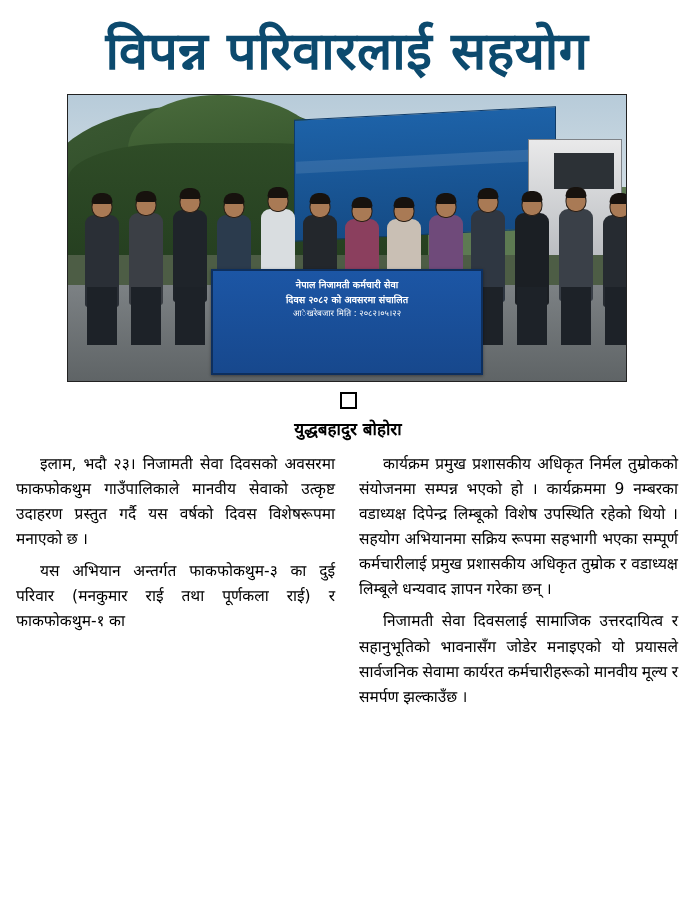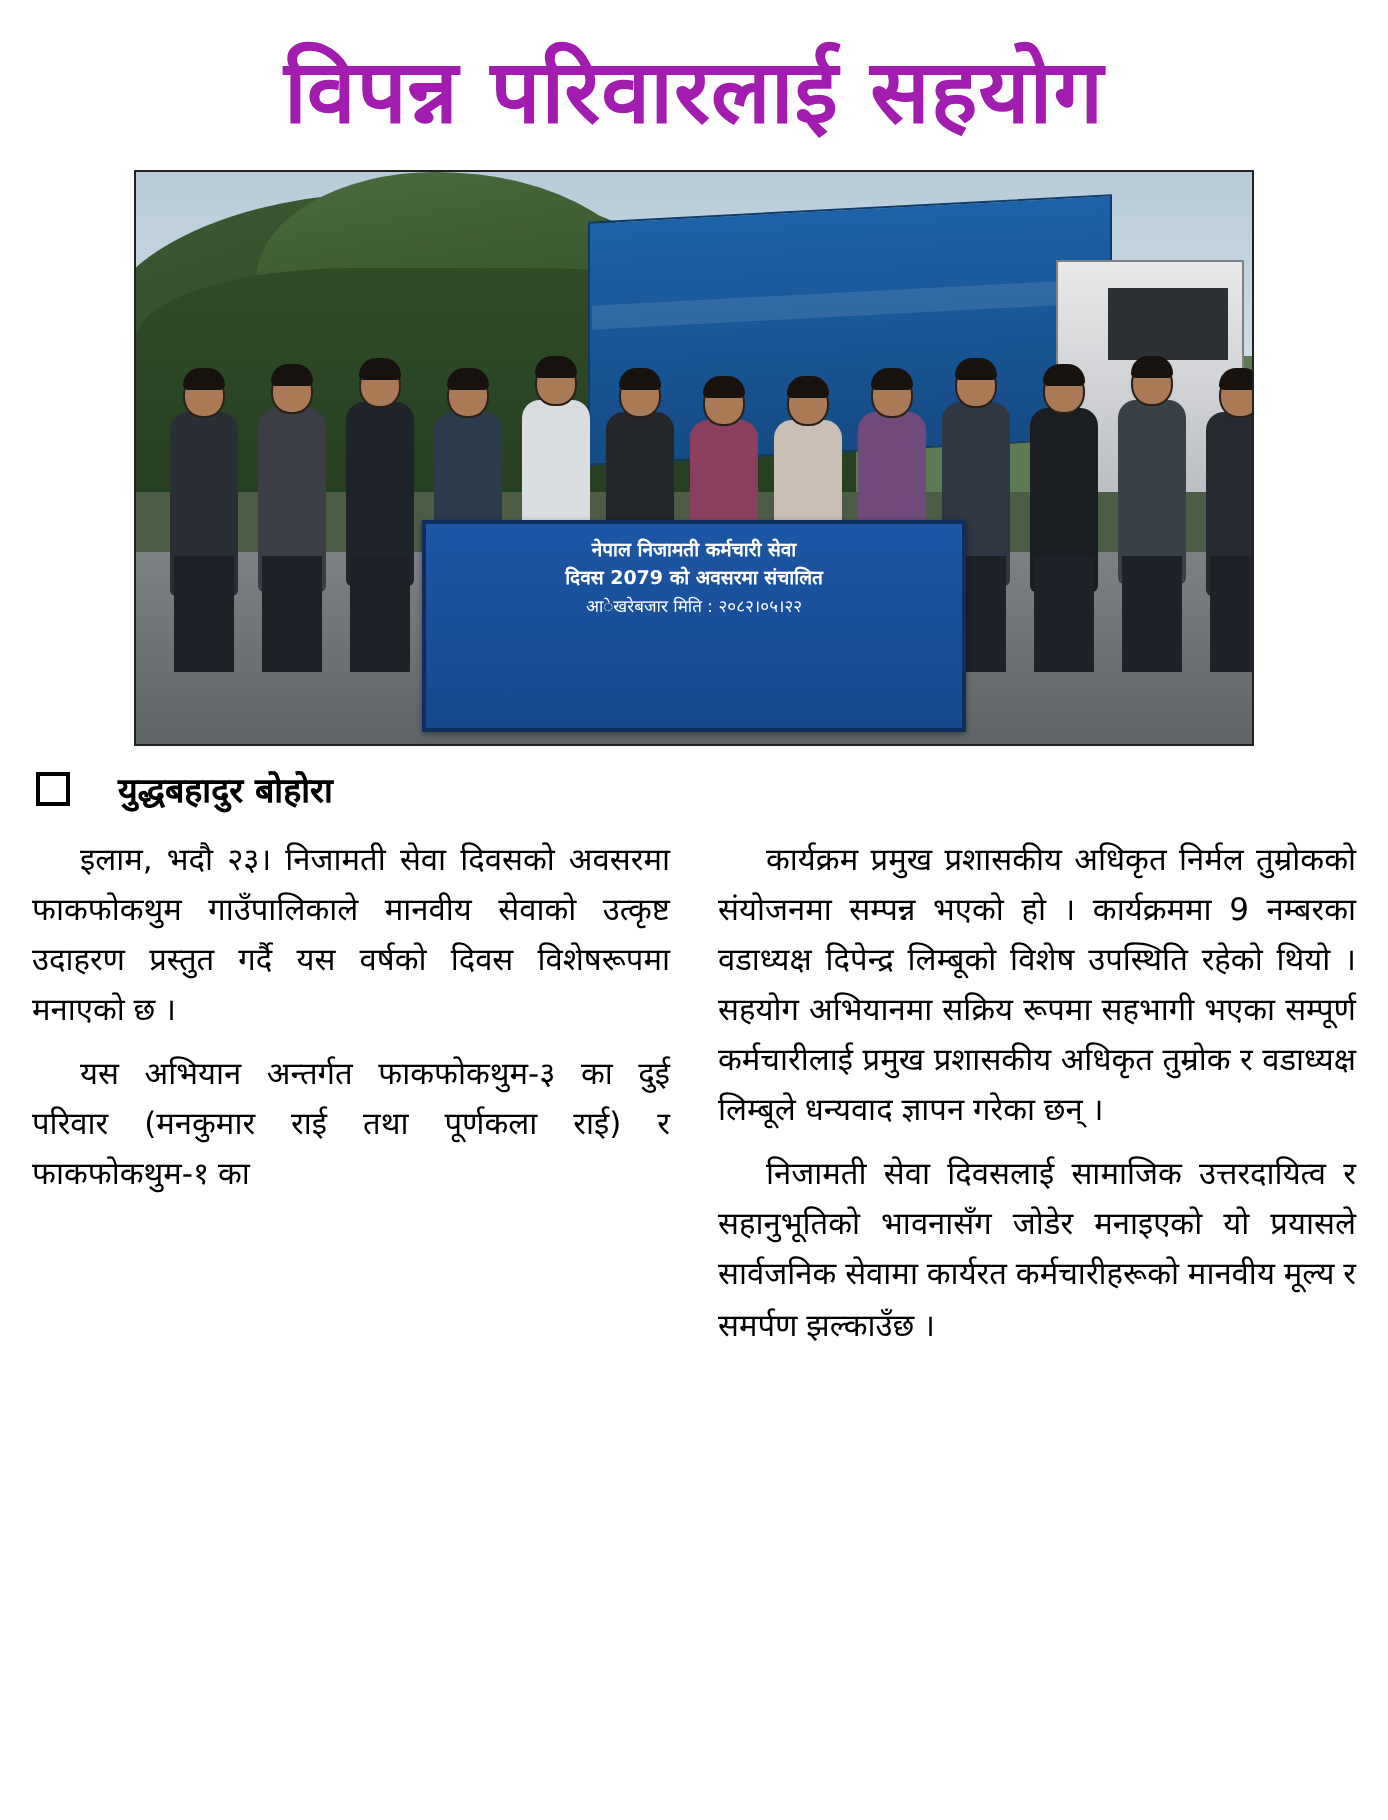--- a/index.html
+++ b/index.html
@@ -19,25 +19,25 @@
     width: 694px;
     height: 910px;
     background: #ffffff;
     box-sizing: border-box;
     padding: 0 16px;
   }
   .headline {
     text-align: center;
     font-family: "DejaVu Sans", "Liberation Sans", sans-serif;
     font-weight: bold;
-    font-size: 44px;
+    font-size: 52px;
     letter-spacing: 0.5px;
     line-height: 1.15;
     margin: 22px 0 12px 0;
-    color: #a21caf;
+    color: #0c4a6e;
   }
   
   .photo-wrap {
     position: relative;
     width: 560px;
     height: 288px;
     margin: 0 auto 10px auto;
     overflow: hidden;
     background: #5d7a52;
     border: 1px solid #222;
@@ -170,25 +170,26 @@
     box-sizing: border-box;
     box-shadow: 0 1px 3px rgba(0,0,0,0.4);
   }
   .banner .b-line { display: block; white-space: nowrap; }
   .banner .b-line.em { font-weight: bold; }
   .banner .b-line.small { font-size: 8.5px; }
   
   .byline {
     display: flex;
     align-items: center;
-    gap: 24px;
+    gap: 8px;
     margin: 6px 0 12px 2px;
     font-family: "DejaVu Sans", "Liberation Sans", sans-serif;
     font-weight: bold;
     font-size: 17px;
+    flex-direction: column;
   }
   .byline .box {
     width: 13px; height: 13px;
     border: 2px solid #000;
     display: inline-block;
   }
   
   .columns {
     display: flex;
     gap: 24px;
@@ -316,21 +317,21 @@
       <div class="person" style="left:616px;height:158px;">
         <div class="body" style="background:#1e232a;"></div>
           <div class="legs"></div>
           <div class="head"></div>
           <div class="hair"></div>
       </div>
     </div>
 
     <div class="banner">
       <span class="b-line em">नेपाल निजामती कर्मचारी सेवा</span>
-      <span class="b-line em">दिवस 2079 को अवसरमा संचालित</span>
+      <span class="b-line em">दिवस २०८२ को अवसरमा संचालित</span>
       <span class="b-line small">आेखरेबजार   मिति : २०८२।०५।२२</span>
     </div>
   </div>
 
   <div class="byline">
     <span class="box"></span>
     <span>युद्धबहादुर बोहोरा</span>
   </div>
 
   <div class="columns">

